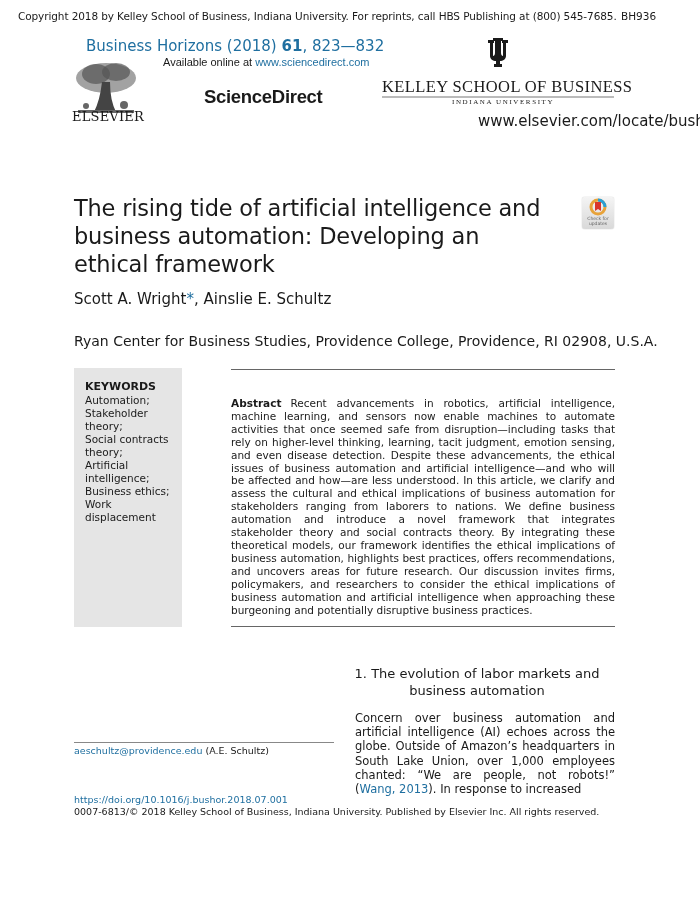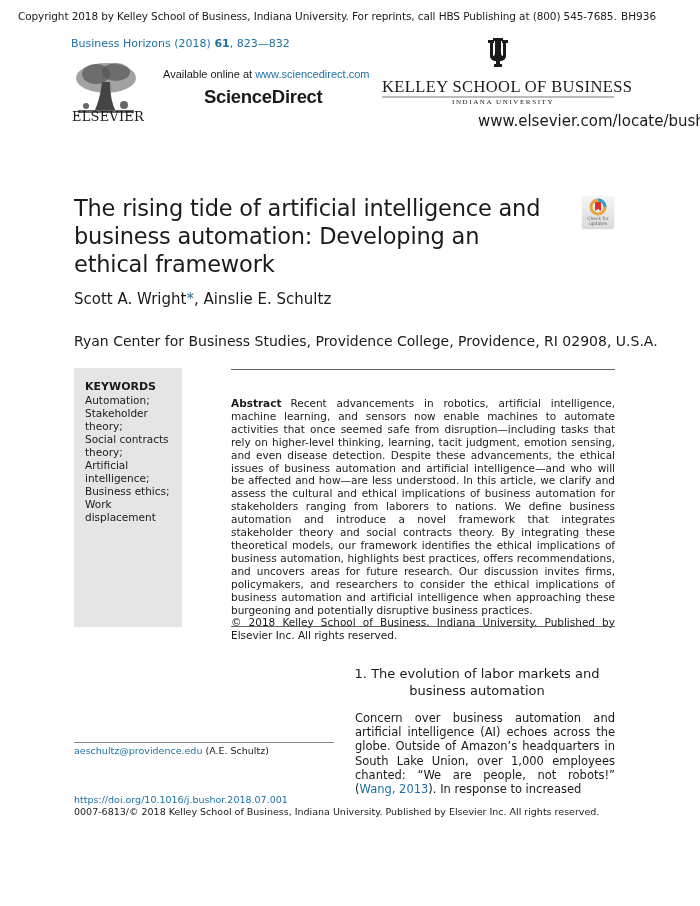--- a/index.html
+++ b/index.html
@@ -1,26 +1,26 @@
 <!DOCTYPE html>
 <html><head>
 <meta charset="utf-8">
 <style>
   html, body { margin: 0; padding: 0; background: #ffffff; }
   body { width: 700px; height: 906px; position: relative; overflow: hidden;
          font-family: "DejaVu Sans", sans-serif; color: #1a1a1a; }
   .abs { position: absolute; }
   .copyright-top { left: 18px; top: 10px; font-size: 10.5px; letter-spacing: -0.1px; white-space: nowrap; }
   .bh-code { left: 621px; top: 10px; font-size: 10.5px; }
-  .journal-ref { left: 71px; top: 37px; font-size: 11px; color: #1f6fa0; }
+  .journal-ref { left: 86px; top: 37px; font-size: 15px; color: #1f6fa0; }
   .journal-ref b { font-weight: bold; }
   .elsevier-logo { left: 72px; top: 53px; width: 68px; height: 70px; }
   .elsevier-word { left: 72px; top: 109px; width: 68px; text-align: center;
                    font-family: "DejaVu Serif", serif; font-size: 13px; letter-spacing: 0.2px; }
-  .avail { left: 163px; top: 68px; font-family: "Liberation Sans", sans-serif; font-size: 11px; text-align: center; }
+  .avail { left: 163px; top: 56px; font-family: "Liberation Sans", sans-serif; font-size: 11px; text-align: center; }
   .avail a { color: #1f6fa0; text-decoration: none; }
   .sd-word { left: 204px; top: 86px; font-family: "Liberation Sans", sans-serif; font-size: 18.5px; font-weight: bold; letter-spacing: -0.3px; }
   .iu-logo { left: 486px; top: 38px; width: 24px; height: 30px; }
   .kelley { left: 382px; top: 77px; font-family: "Liberation Serif", serif; font-size: 16.5px; letter-spacing: 0.4px; white-space: nowrap; }
   .kelley-rule { left: 382px; top: 96px; width: 232px; height: 2px; background: #bbbbbb; }
   .iu-text { left: 452px; top: 98px; font-family: "Liberation Serif", serif; font-size: 7px; letter-spacing: 1.6px; }
   .bushor-url { left: 478px; top: 112px; font-size: 15px; }
   .title { left: 74px; top: 194px; width: 480px; font-size: 22.5px; line-height: 28px; font-weight: 500; letter-spacing: -0.2px; }
   .cfu { left: 582px; top: 197px; width: 32px; height: 32px; border-radius: 3px;
          background: linear-gradient(#f4f4f4, #d9d9d9); box-shadow: 0 0 1px #999; }
@@ -108,21 +108,20 @@
     <li>theory;</li>
     <li>Artificial intelligence;</li>
     <li>Business ethics;</li>
     <li>Work displacement</li>
   </ul>
 </div>
 
 <div class="abs rule-top"></div>
 <div class="abs abstract">
   <b>Abstract</b><span>Recent advancements in robotics, artificial intelligence, machine learning, and sensors now enable machines to automate activities that once seemed safe from disruption—including tasks that rely on higher-level thinking, learning, tacit judgment, emotion sensing, and even disease detection. Despite these advancements, the ethical issues of business automation and artificial intelligence—and who will be affected and how—are less understood. In this article, we clarify and assess the cultural and ethical implications of business automation for stakeholders ranging from laborers to nations. We define business automation and introduce a novel framework that integrates stakeholder theory and social contracts theory. By integrating these theoretical models, our framework identifies the ethical implications of business automation, highlights best practices, offers recommendations, and uncovers areas for future research. Our discussion invites firms, policymakers, and researchers to consider the ethical implications of business automation and artificial intelligence when approaching these burgeoning and potentially disruptive business practices.</span>
-  <span class="copy-line">© 2018 Kelley School of Business, Indiana University. Published by Elsevier Inc. All rights reserved.</span>
 </div>
 <div class="abs rule-bot"></div>
 
 <h2 class="abs sec-head" style="margin:0;">1.  The evolution of labor markets and business automation</h2>
 <div class="abs body-text">
   <span>Concern over business automation and artificial intelligence (AI) echoes across the globe. Outside of Amazon’s headquarters in South Lake Union, over 1,000 employees chanted: “We are people, not robots!” (</span><a href="#">Wang, 2013</a><span>). In response to increased</span>
 </div>
 
 <div class="abs fn-rule"></div>
 <div class="abs fn">

